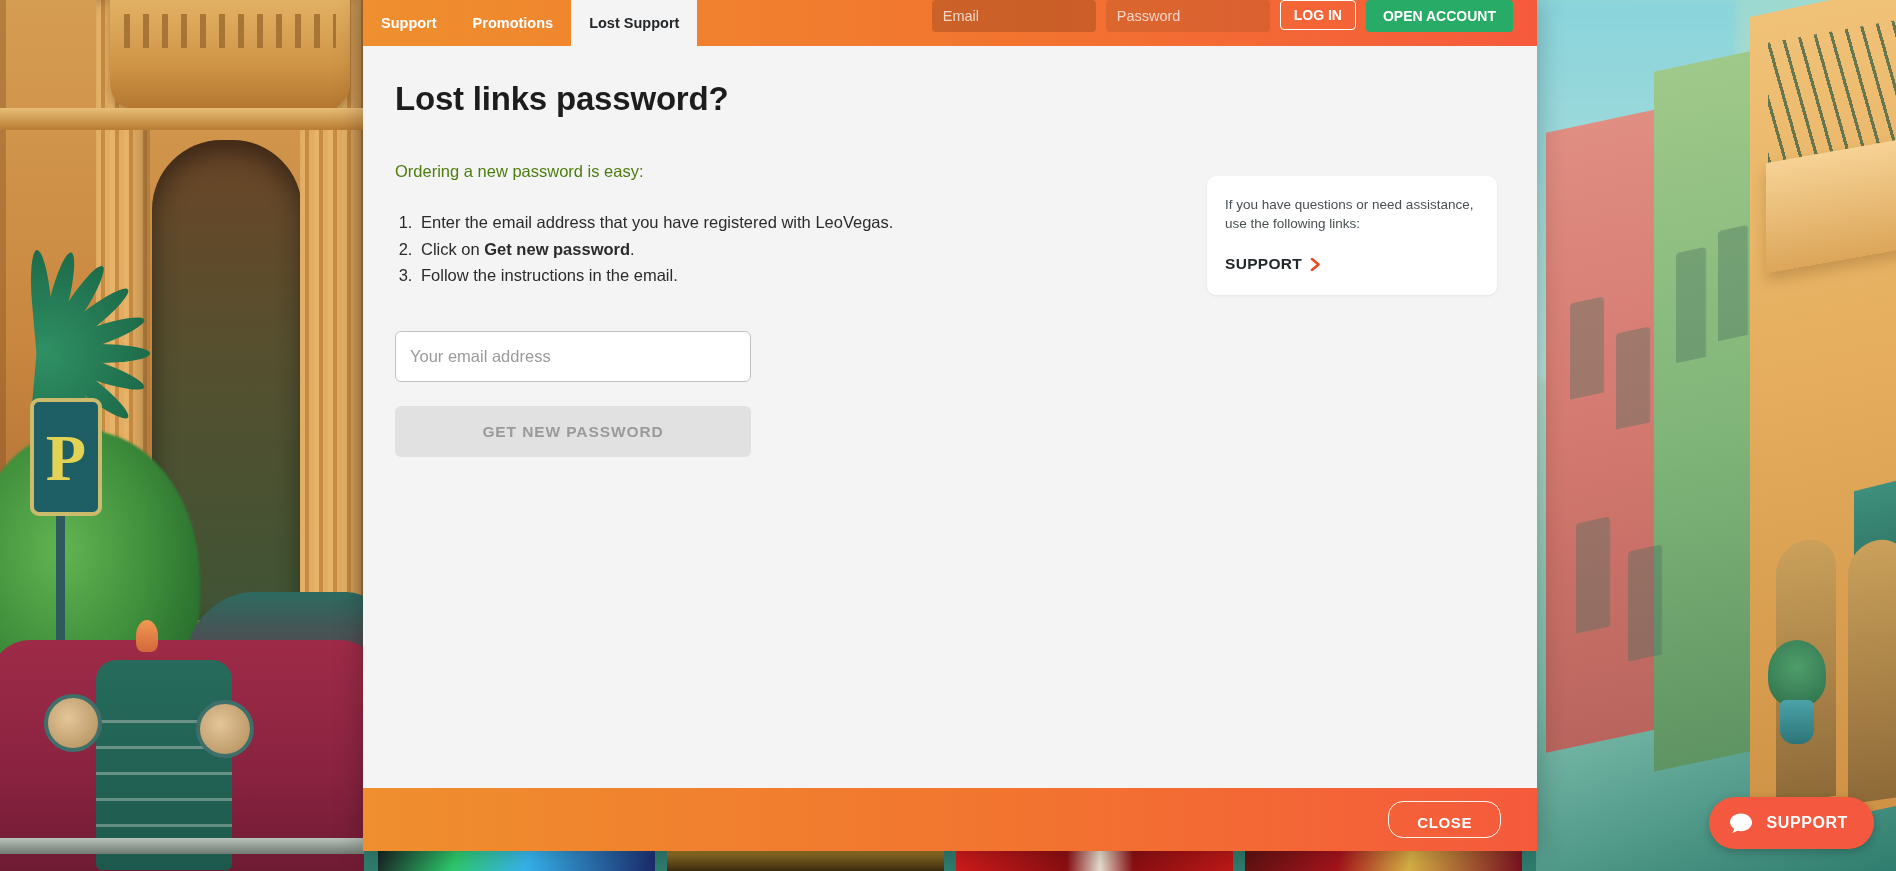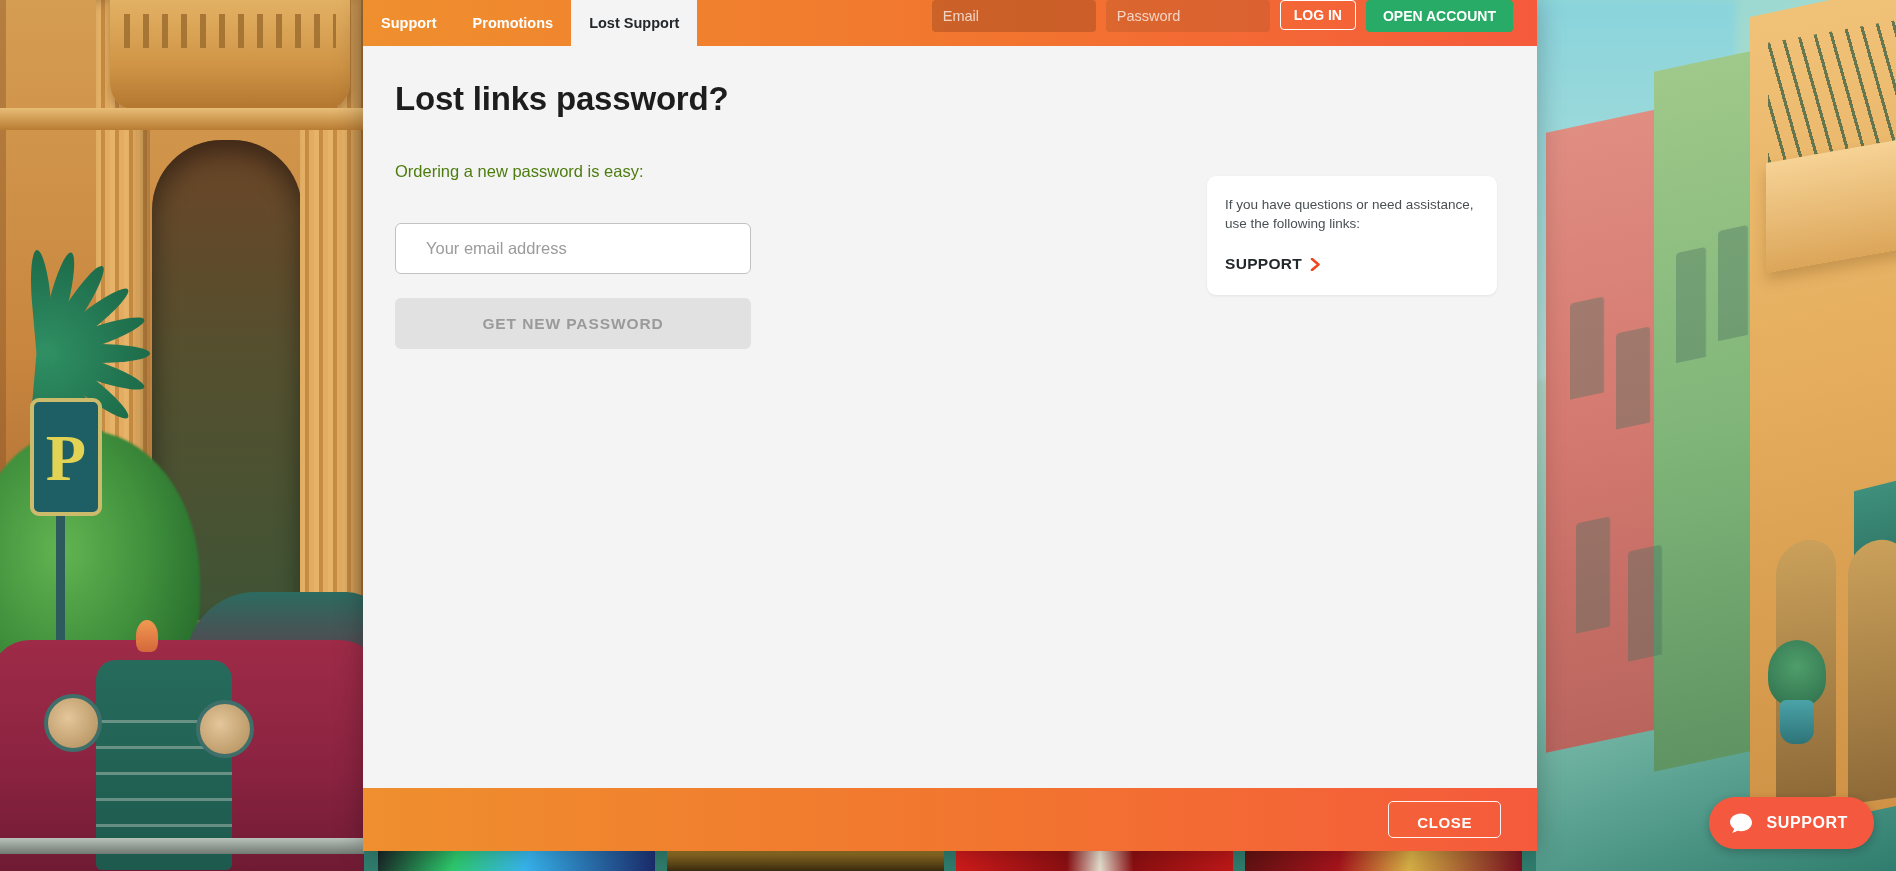--- a/index.html
+++ b/index.html
@@ -281,21 +281,21 @@
   }
   ol.steps li { padding-left: 4px; }
   ol.steps b { font-weight: bold; }
 
   .fieldwrap { margin-top: 42px; }
   .flabel { font-size: 15px; color: #2b2b2b; margin-bottom: 9px; }
   .finput {
     display: block; width: 356px; height: 51px;
     border: 1px solid #c2c2c2; border-radius: 6px;
     background: #ffffff; font-size: 16.5px; color: #2b2b2b;
-    padding: 0 30px;
+    padding: 0 14px;
     font-family: "Liberation Sans", sans-serif;
   }
   .finput::placeholder { color: #9b9b9b; }
   .btn-submit {
     margin-top: 24px;
     width: 356px; height: 51px;
     background: #e1e1e1; border: none; border-radius: 6px;
     color: #9a9a9a; font-size: 15.5px; font-weight: bold; letter-spacing: .9px;
     cursor: not-allowed;
     font-family: "Liberation Sans", sans-serif;
@@ -320,21 +320,21 @@
 
   
   .mfoot {
     height: 63px; flex: 0 0 63px;
     background: linear-gradient(90deg,#ef8f2e 0%, #f2742f 55%, #f55a3c 100%);
     display: flex; align-items: center; justify-content: flex-end;
     padding-right: 36px;
   }
   .btn-close {
     height: 37px; padding: 12px 28px;
-    background: transparent; border: 1.5px solid rgba(255,255,255,.92); border-radius: 5px;
+    background: transparent; border: 1.5px solid rgba(255,255,255,.92); border-radius: 15px;
     color: #ffffff; font-size: 15px; font-weight: bold; letter-spacing: .6px;
     cursor: pointer;
     font-family: "Liberation Sans", sans-serif;
   }
 
   
   .support-fab {
     position: absolute; right: 22px; bottom: 22px;
     height: 52px; padding: 0 26px 0 20px;
     background: #f4593f; border: none; border-radius: 26px;
@@ -427,20 +427,31 @@
         <button class="btn-open">OPEN ACCOUNT</button>
       </div>
     </div>
 
     <div class="mbody">
       <div class="h1">Lost links password?</div>
 
       <div class="cols">
         <div class="colL">
           <div class="lead">Ordering a new password is easy:</div>
+          <ol class="steps">
+            <li>
+              <span>Enter the email address that you have registered with LeoVegas.</span>
+            </li>
+            <li>
+              <span>Click on </span><b>Get new password</b><span>.</span>
+            </li>
+            <li>
+              <span>Follow the instructions in the email.</span>
+            </li>
+          </ol>
 
           <div class="fieldwrap">
             <input class="finput" type="email" placeholder="Your email address" style="">
             <button class="btn-submit" disabled="">GET NEW PASSWORD</button>
           </div>
         </div>
       </div>
 
       <div class="card">
         <p>If you have questions or need assistance, use the following links:</p>

